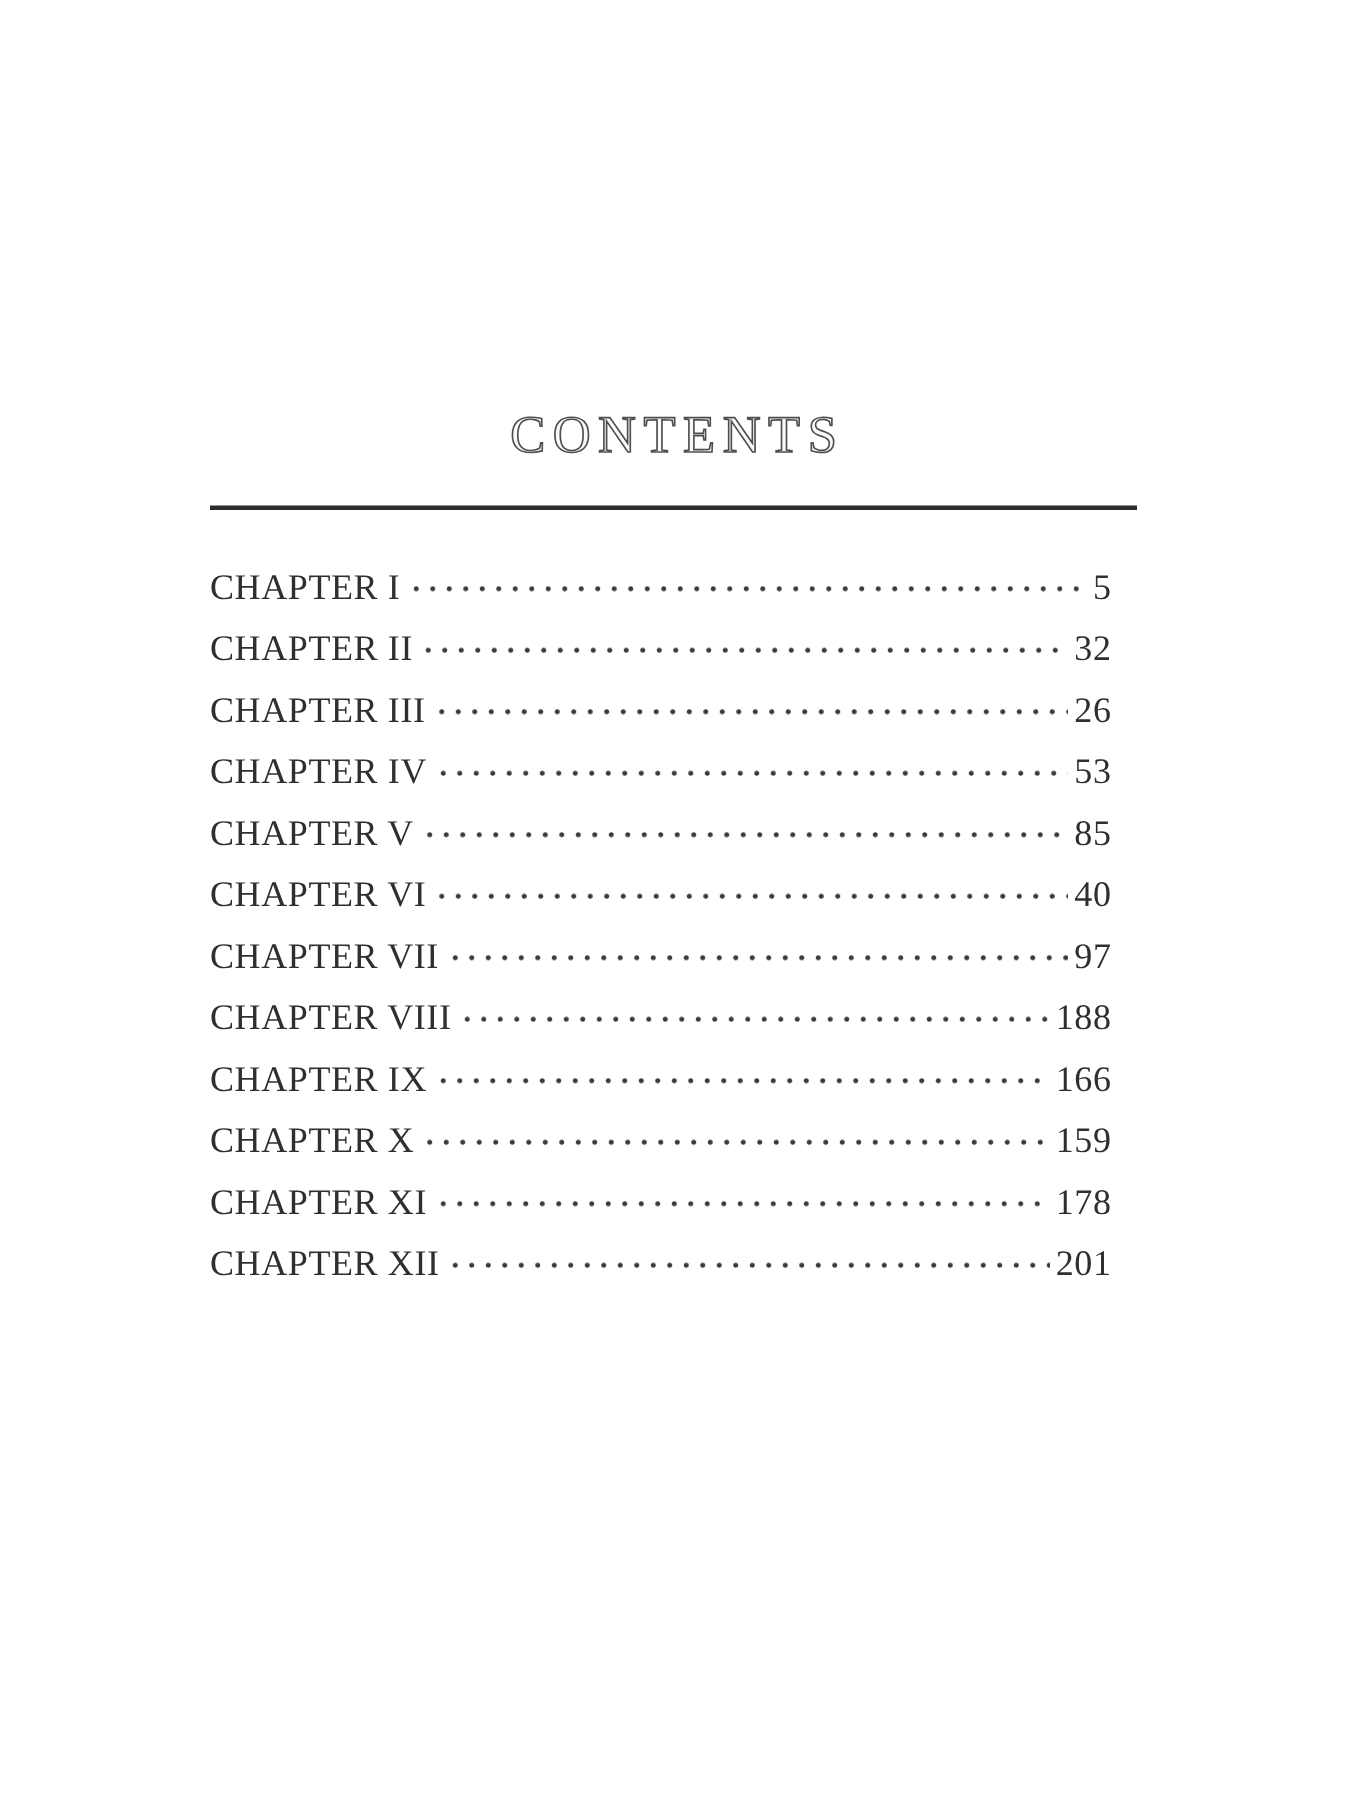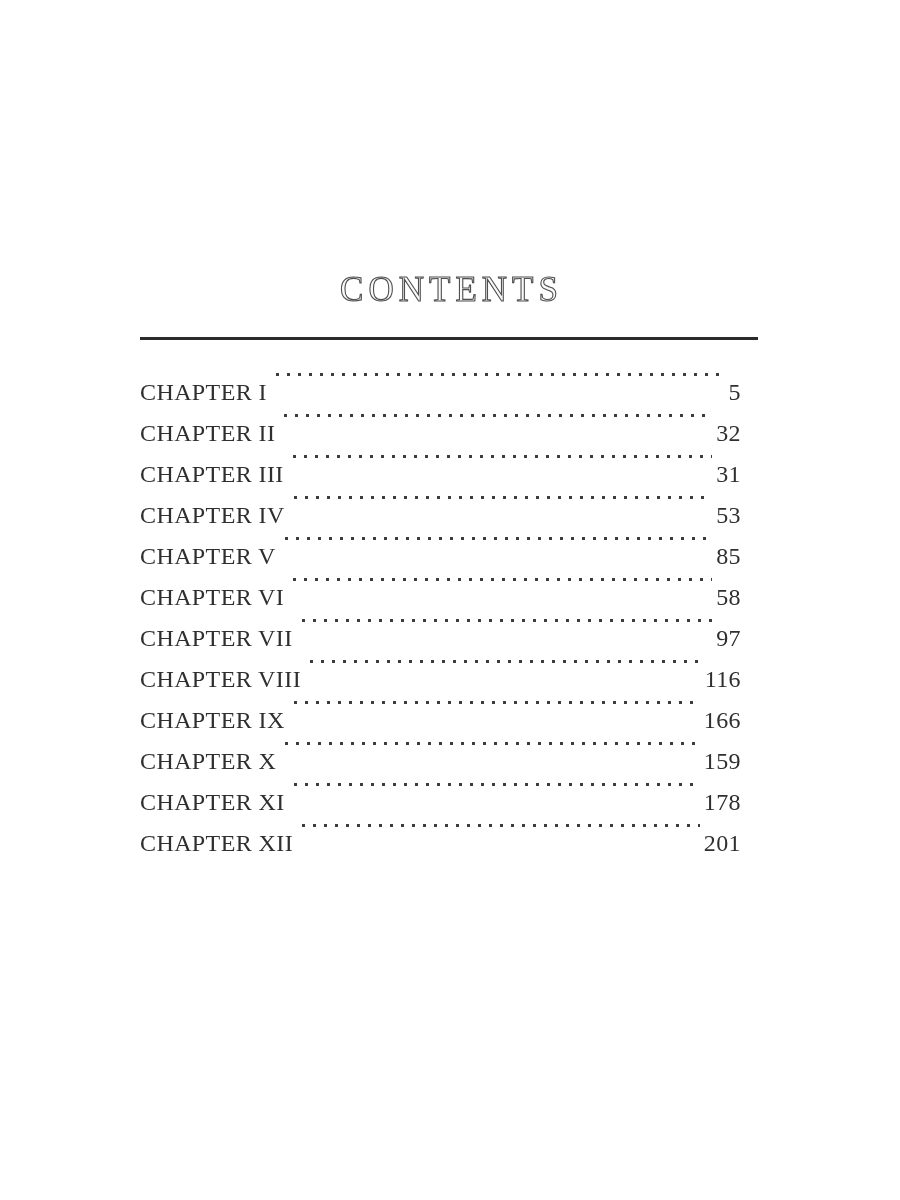--- a/index.html
+++ b/index.html
@@ -36,21 +36,21 @@
   .rule {
     margin-top: 30px;
     height: 3px;
     background: #2b2b2b;
   }
   .toc {
     margin-top: 32px;
   }
   .toc-row {
     display: flex;
-    align-items: flex-start;
+    align-items: center;
     height: 41px;
     line-height: 41px;
     font-size: 24px;
     padding-right: 17px;
     letter-spacing: 0.4px;
     color: #2f2f2f;
   }
   .chapter-label {
     white-space: nowrap;
   }
@@ -86,51 +86,51 @@
 
     <div class="toc-row">
       <span class="chapter-label">CHAPTER II</span>
       <span class="dot-leader"></span>
       <span class="page-number">32</span>
     </div>
 
     <div class="toc-row">
       <span class="chapter-label">CHAPTER III</span>
       <span class="dot-leader"></span>
-      <span class="page-number">31</span>
+      <span class="page-number">26</span>
     </div>
 
     <div class="toc-row">
       <span class="chapter-label">CHAPTER IV</span>
       <span class="dot-leader"></span>
       <span class="page-number">53</span>
     </div>
 
     <div class="toc-row">
       <span class="chapter-label">CHAPTER V</span>
       <span class="dot-leader"></span>
       <span class="page-number">85</span>
     </div>
 
     <div class="toc-row">
       <span class="chapter-label">CHAPTER VI</span>
       <span class="dot-leader"></span>
-      <span class="page-number">58</span>
+      <span class="page-number">40</span>
     </div>
 
     <div class="toc-row">
       <span class="chapter-label">CHAPTER VII</span>
       <span class="dot-leader"></span>
       <span class="page-number">97</span>
     </div>
 
     <div class="toc-row">
       <span class="chapter-label">CHAPTER VIII</span>
       <span class="dot-leader"></span>
-      <span class="page-number">116</span>
+      <span class="page-number">188</span>
     </div>
 
     <div class="toc-row">
       <span class="chapter-label">CHAPTER IX</span>
       <span class="dot-leader"></span>
       <span class="page-number">166</span>
     </div>
 
     <div class="toc-row">
       <span class="chapter-label">CHAPTER X</span>

